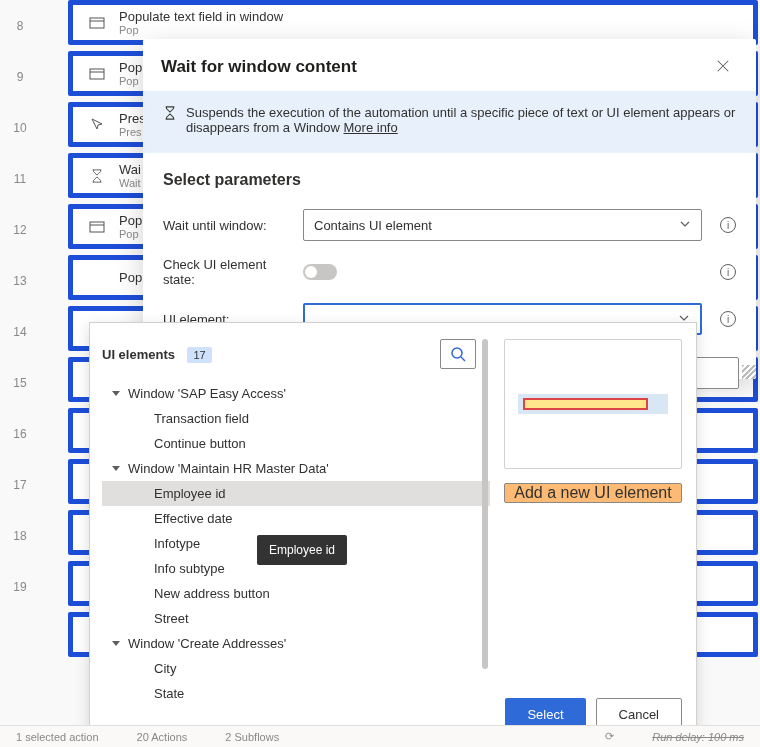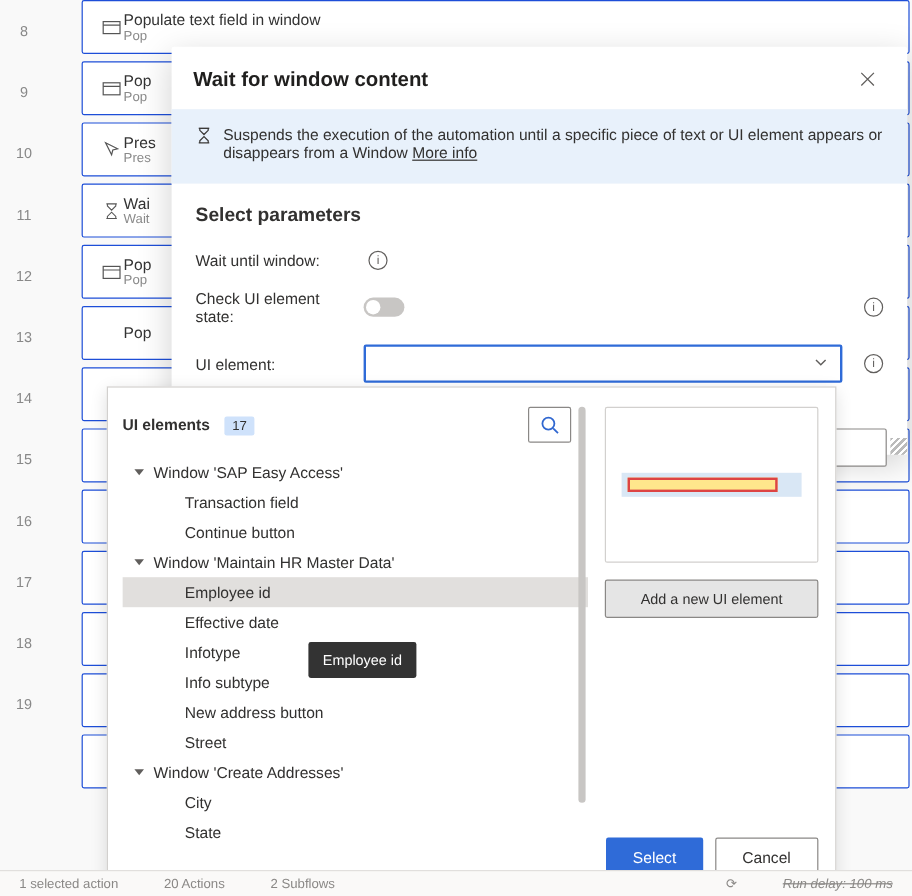--- a/index.html
+++ b/index.html
@@ -4,21 +4,21 @@
   <style>
     * { box-sizing: border-box; margin: 0; padding: 0; font-family: "Segoe UI", Arial, sans-serif; }
     body { width: 760px; height: 747px; background: #f9f9f9; position: relative; overflow: hidden; }
 
     
     .line-numbers { position: absolute; left: 0; top: 0; width: 40px; color: #888; font-size: 12px; }
     .line-numbers div { height: 51px; display:flex; align-items:center; justify-content:center; }
 
     
     .bg-rows { position: absolute; left: 68px; top: 0; width: 690px; }
-    .bg-row { height: 45px; background: #fff; border: 1px solid #1d4ed8; border-radius: 2px; margin-bottom: 6px; display:flex; align-items:center; padding: 0 14px; }
+    .bg-row { height: 45px; background: #fff; border: 5px solid #1d4ed8; border-radius: 2px; margin-bottom: 6px; display:flex; align-items:center; padding: 0 14px; gap: 12px; }
     .bg-row .glyph { width: 20px; color: #555; display:flex; align-items:center; justify-content:center; }
     .bg-row .ttl { font-size: 13px; color: #333; }
     .bg-row .sub { font-size: 11px; color: #8a8a8a; }
 
     
     .dialog { position: absolute; left: 143px; top: 39px; width: 613px; height: 340px; background: #fff; box-shadow: 0 8px 28px rgba(0,0,0,.18); border-radius: 2px; }
     .dialog .header { padding: 18px 24px 14px 18px; display:flex; justify-content:space-between; align-items:center; }
     .dialog .header .title { font-size: 17px; font-weight: 600; color: #201f1e; }
     .dialog .close { width: 16px; height: 16px; color: #605e5c; cursor:pointer; }
 
@@ -55,21 +55,21 @@
     .tree .node.group::before { content: ""; width: 0; height: 0; border-left: 4px solid transparent; border-right: 4px solid transparent; border-top: 5px solid #605e5c; margin-right: 8px; margin-left: -12px; }
     .tree .node.leaf { padding-left: 52px; }
     .tree .node.selected { background:#e1dfdd; }
     .scroll-thumb { position:absolute; right:2px; top:16px; width:6px; height:330px; background:#c8c6c4; border-radius:4px; }
     .tooltip { position:absolute; left: 257px; top: 535px; z-index: 50; background:#333; color:#fff; font-size:12px; padding:8px 12px; border-radius:2px; }
 
     .picker-right { flex:1; padding: 16px 14px; display:flex; flex-direction:column; justify-content:space-between; }
     .preview { height: 130px; border:1px solid #d2d0ce; border-radius:2px; display:flex; align-items:center; justify-content:center; }
     .preview-inner { width: 150px; height: 20px; background:#d9e7f5; position:relative; }
     .preview-inner .field { position:absolute; left:5px; top:4px; width:125px; height:12px; background:#ffe68c; border:2px solid #d44; }
-    .add-btn { margin-top: 14px; height: 32px; border:1px solid #8a8886; border-radius:2px; background:#e5e5e5; font-size:12px; color:#323130; display:flex; align-items:center; justify-content:center; cursor:pointer; }
+    .add-btn { margin-top: 14px; height: 20px; border:1px solid #8a8886; border-radius:2px; background:#fdba74; font-size:16px; color:#323130; display:flex; align-items:center; justify-content:center; cursor:pointer; }
     .button-row { display:flex; justify-content:flex-end; gap: 10px; }
     .primary-btn { height:32px; padding:0 22px; background:#2f6bd8; color:#fff; border:none; border-radius:2px; font-size:13px; cursor:pointer; }
     .secondary-btn { height:32px; padding:0 22px; background:#fff; color:#323130; border:1px solid #8a8886; border-radius:2px; font-size:13px; cursor:pointer; }
 
     .status { position:absolute; left:0; bottom:0; width:100%; height:22px; border-top:1px solid #e1dfdd; background:#faf9f8; display:flex; align-items:center; gap:38px; padding:0 16px; color:#8a8886; font-size:11px; }
     .status .rd { text-decoration: line-through; font-style: italic; }
   </style>
 </head>
 <body>
 
@@ -221,20 +221,28 @@
         </svg>
     </div>
     <div>
       <span>Suspends the execution of the automation until a specific piece of text or UI element appears or disappears from a Window </span><a>More info</a>
     </div>
   </div>
   <div class="section-title">Select parameters</div>
 
   <div class="param-row">
     <div class="param-label">Wait until window:</div>
+    <div class="dropdown">
+      <span>Contains UI element</span>
+      <span class="chev">
+        <svg viewBox="0 0 12 12" width="12" height="12">
+            <path d="M2 4l4 4 4-4" stroke="currentColor" fill="none" stroke-width="1.2"></path>
+          </svg>
+      </span>
+    </div>
     <div class="info-icon">i</div>
   </div>
 
   <div class="param-row">
     <div class="param-label">Check UI element state:</div>
     <div class="toggle">
         <div class="knob"></div>
       </div>
     <div style="flex:1"></div>
     <div class="info-icon">i</div>

